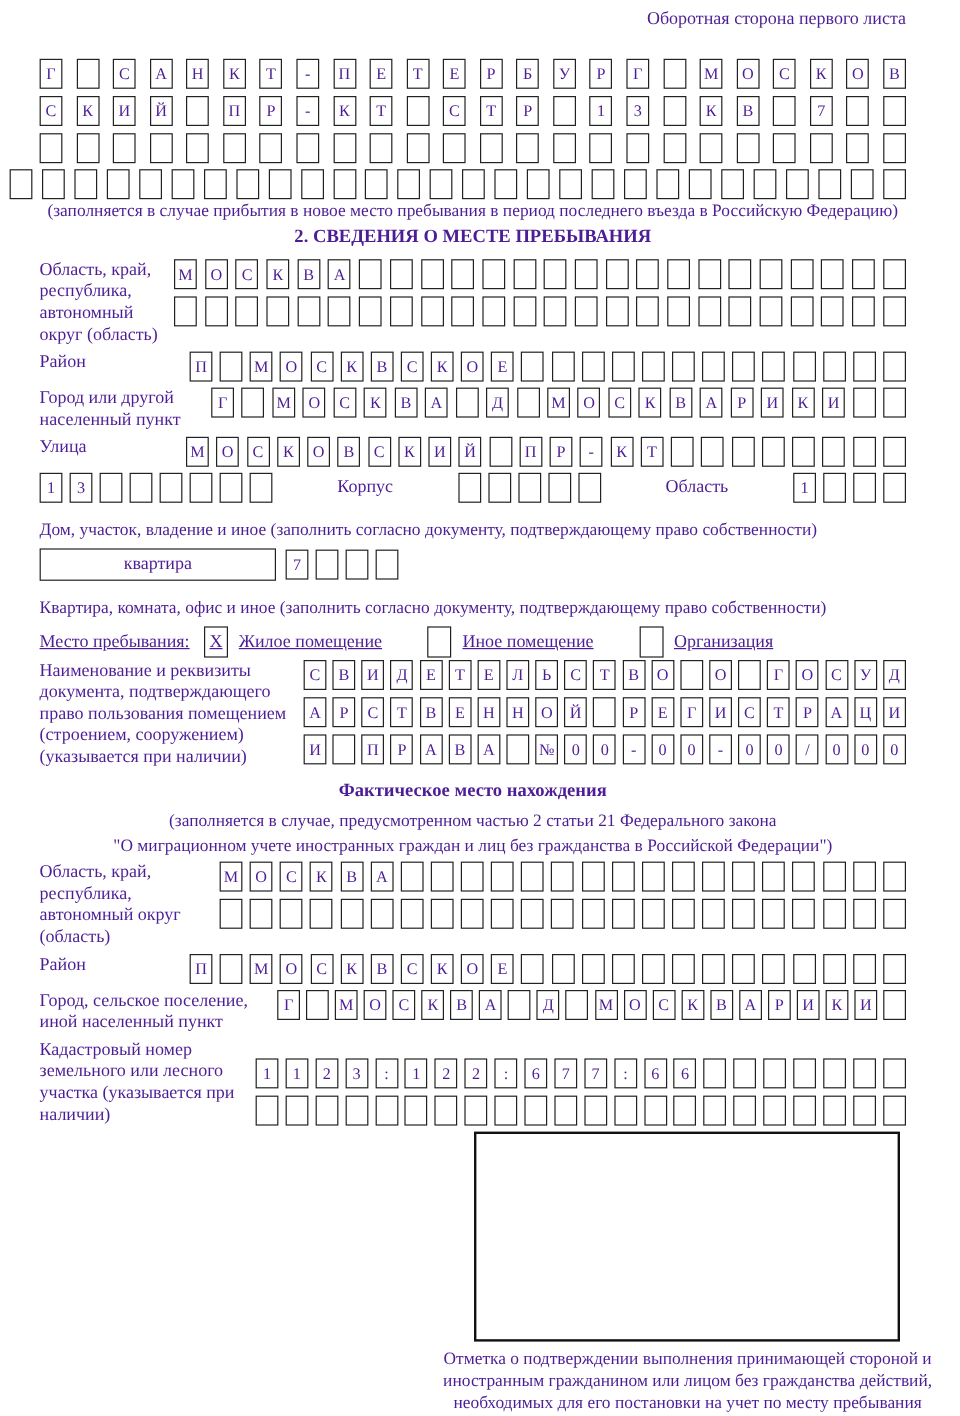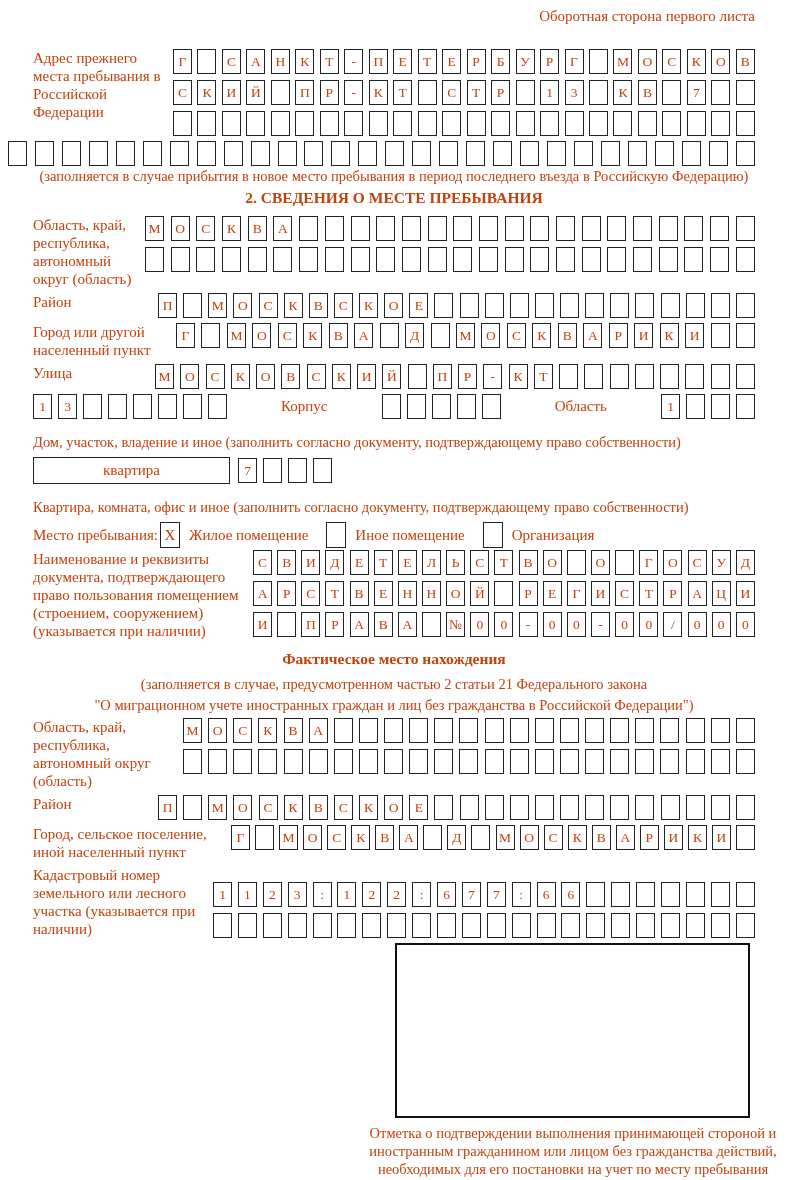--- a/index.html
+++ b/index.html
@@ -2,21 +2,21 @@
 <html><head>
 <meta charset="utf-8">
 <style>
   html,body{margin:0;padding:0;background:#fff;}
   .page{
     position:relative;
     width:800px;height:1180px;
     box-sizing:border-box;
     padding:8px 45px 0 33px;
     font-family:"Liberation Serif","DejaVu Serif",serif;
-    color:#c2410c;
+    color:#4c1d95;
     overflow:hidden;
   }
   .top-note{text-align:right;font-size:15px;margin-bottom:24px;}
   .frow{display:flex;align-items:flex-start;margin-bottom:5px;}
   .lbl{font-size:15px;line-height:18px;flex-shrink:0;}
   .w140{width:140px;} .w112{width:112px;} .w125{width:125px;} .w143{width:143px;}
   .w122{width:122px;} .w220{width:220px;} .w150{width:150px;} .w198{width:198px;} .w180{width:180px;}
   .rows-col{flex:1;display:flex;flex-direction:column;gap:6px;}
   .row-boxes{display:flex;flex:1;justify-content:space-between;}
   .bx{width:19px;height:25px;border:1.5px solid #222;box-sizing:border-box;
@@ -27,40 +27,39 @@
   .cap-left{font-size:14.5px;line-height:17px;margin:15px 0 6px;}
   .h2{font-weight:bold;text-align:center;font-size:15.5px;margin:4px 0 9px;}
   .h3{font-weight:bold;text-align:center;font-size:15.5px;margin:10px 0 8px;}
   .bigbox{height:27px;border:1.5px solid #222;box-sizing:border-box;
       display:flex;align-items:center;justify-content:center;font-size:15px;flex-shrink:0;}
   .bb-dom{width:167px;} .bb-kv{width:197px;}
   .houserow{display:flex;align-items:center;justify-content:space-between;margin-bottom:2px;}
   .aptrow{display:flex;align-items:center;gap:8px;margin-bottom:2px;}
   .cellgroup{display:flex;gap:6px;}
   .inline-lbl{font-size:15px;}
-  .stayrow{display:flex;align-items:center;gap:2px;margin:6px 0 2px;}
+  .stayrow{display:flex;align-items:center;gap:12px;margin:6px 0 2px;text-decoration:underline;}
   .stay-gap{width:14px;}
   .cb{width:20px;height:26px;border:1.5px solid #222;box-sizing:border-box;
       display:inline-flex;align-items:center;justify-content:center;font-size:15px;flex-shrink:0;}
   .hint{font-size:14.5px;margin:2px 0 8px 180px;}
   .pad-top16{padding-top:16px;}
   .stamp-wrap{margin-top:4px;}
   .stamp-box{margin-left:362px;width:355px;height:175px;border:2px solid #111;box-sizing:border-box;background:#fff;}
   .stamp-cap{margin:6px 0 0 330px;width:420px;text-align:center;font-size:14.5px;line-height:18px;}
   .opt{display:flex;align-items:center;gap:9px;}
 </style>
 </head>
 <body>
 
 <div class="page">
 
   <div class="top-note">Оборотная сторона первого листа</div>
 
   <div class="frow">
-    <div class="lbl w140">Адрес прежнего места пребывания в Российской Федерации</div>
     <div class="rows-col">
       <div class="row-boxes">
           <div class="bx">Г</div>
           <div class="bx"></div>
           <div class="bx">С</div>
           <div class="bx">А</div>
           <div class="bx">Н</div>
           <div class="bx">К</div>
           <div class="bx">Т</div>
           <div class="bx">-</div>

